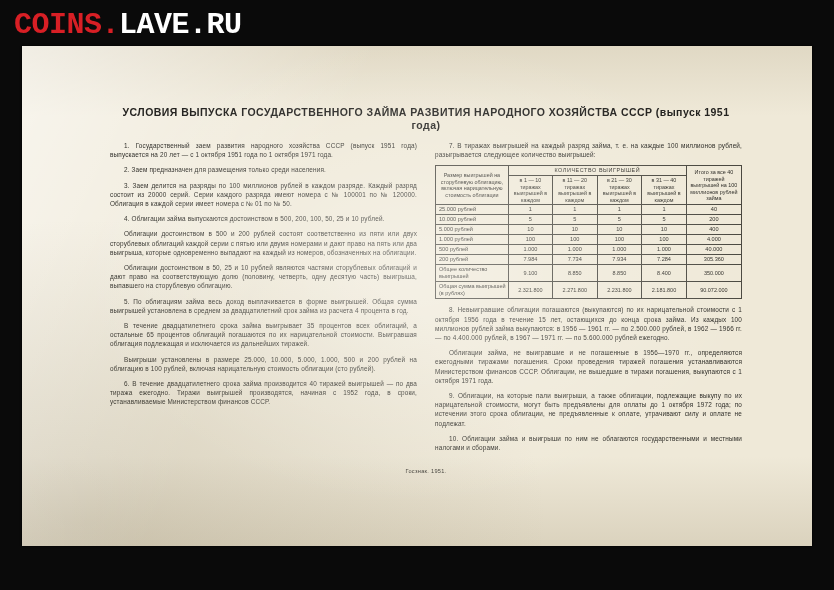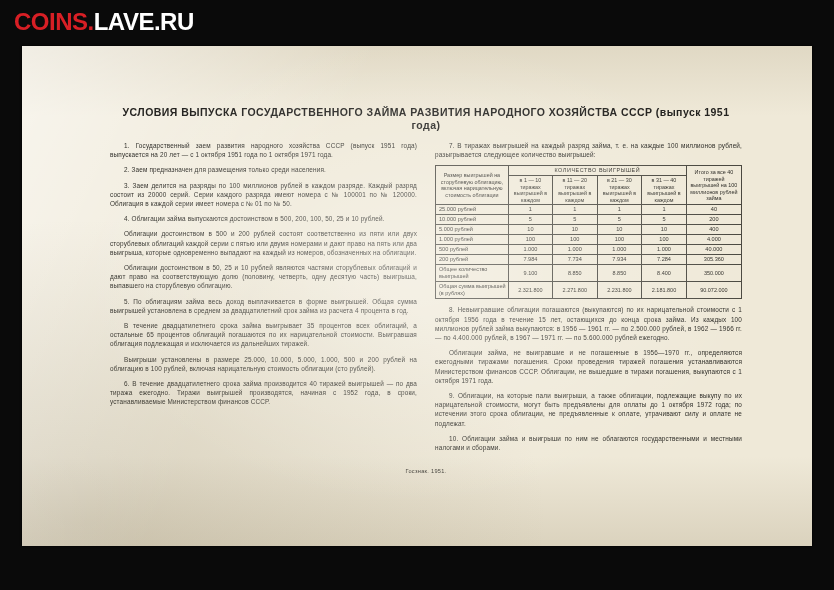--- a/index.html
+++ b/index.html
@@ -17,23 +17,23 @@
     position: relative;
     width: 834px;
     height: 590px;
     background: #0a0a0a;
   }
   
   #watermark {
     position: absolute;
     top: 8px;
     left: 14px;
-    font-family: Liberation Sans, sans-serif;
+    font-family: Liberation Mono, monospace;
     font-weight: bold;
-    font-size: 24px;
+    font-size: 30px;
     letter-spacing: -0.5px;
     z-index: 50;
     white-space: nowrap;
   }
   #watermark .wm-red { color: #d81f25; }
   #watermark .wm-white { color: #ffffff; }
 
   
   #sheet {
     position: absolute;

